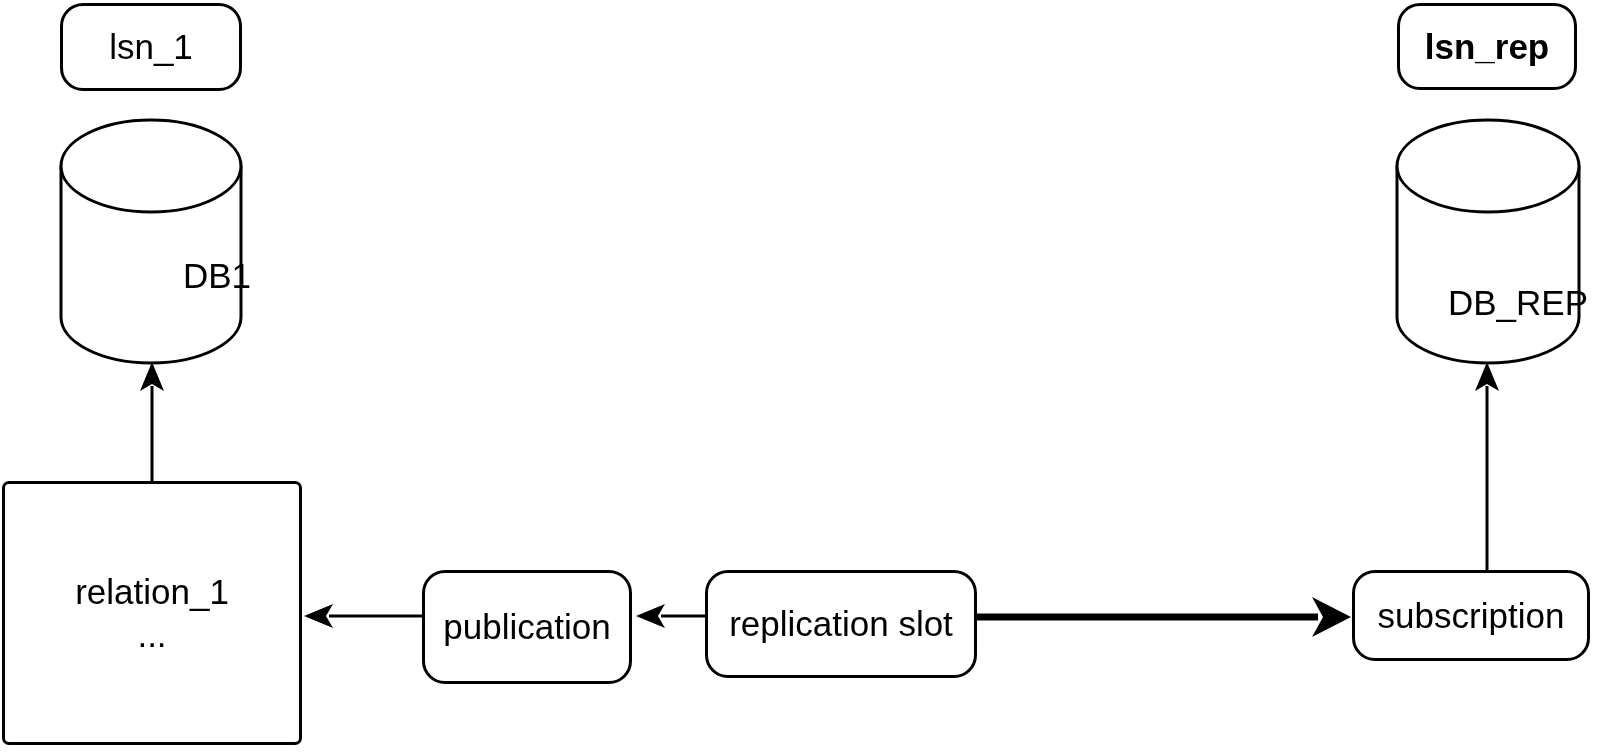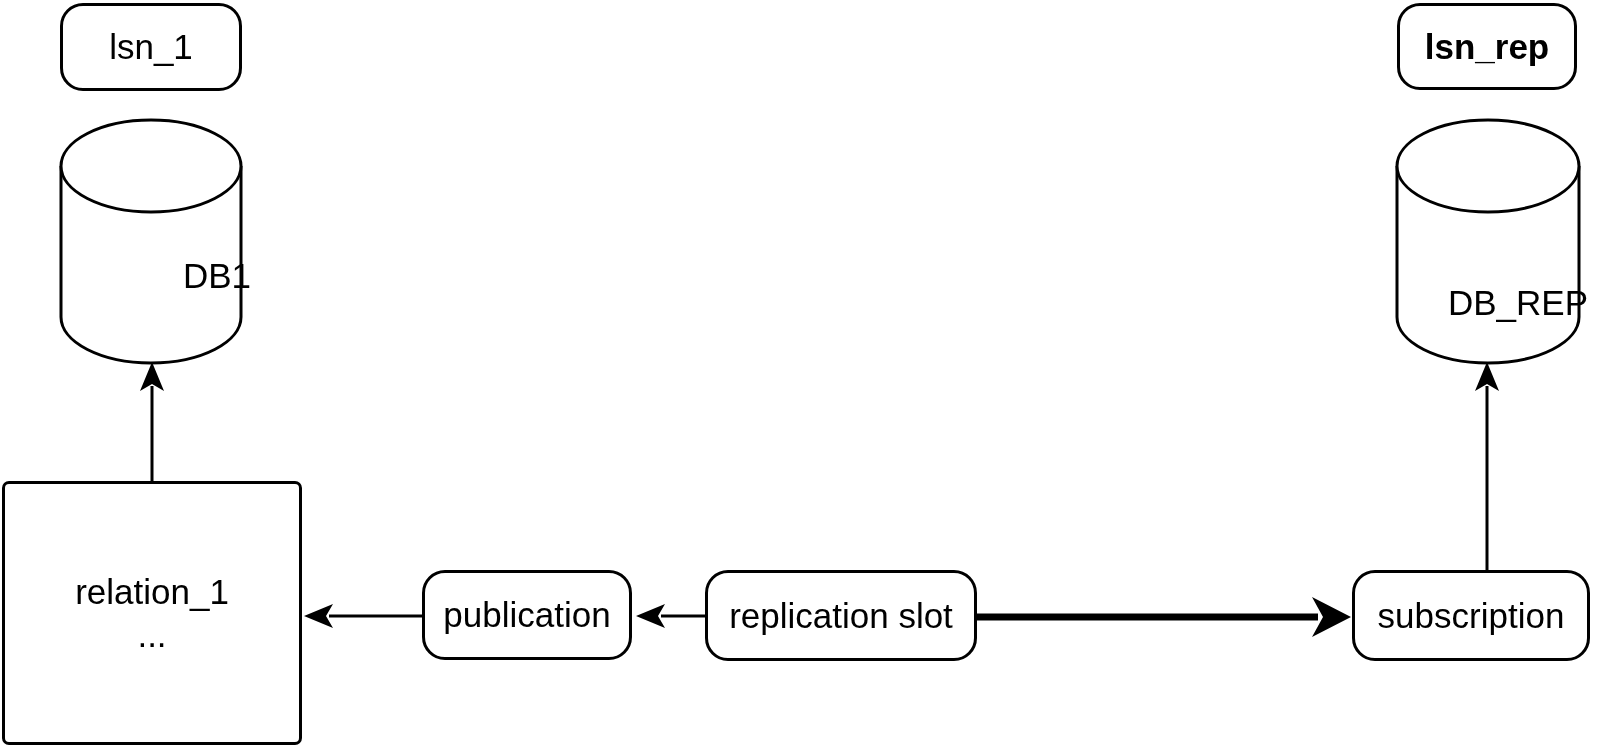--- a/index.html
+++ b/index.html
@@ -35,22 +35,22 @@
     text-align: center;
     font-size: 35px;
     line-height: 1.2;
     white-space: nowrap;
   }
   .node--lsn1        { left: 60px;   top: 3px;   width: 182px; height: 88px; }
   .node--lsnrep      { left: 1397px; top: 3px;   width: 180px; height: 87px; font-weight: bold; }
   .node--relations   { left: 2px;    top: 481px; width: 300px; height: 264px;
                        border-radius: 7px; flex-direction: column;
                        line-height: 43px; }
-  .node--publication { left: 422px;  top: 570px; width: 210px; height: 90px; }
-  .node--replslot    { left: 705px;  top: 570px; width: 272px; height: 91px; }
+  .node--publication { left: 422px;  top: 570px; width: 210px; height: 114px; }
+  .node--replslot    { left: 705px;  top: 570px; width: 272px; height: 108px; }
   .node--subscription{ left: 1352px; top: 570px; width: 238px; height: 91px; }
   .cyl-label {
     position: absolute;
     width: 200px;
     text-align: right;
     font-size: 35px;
     line-height: 35px;
   }
   .cyl-label--db1   { left: 51px;   top: 258px; }
   .cyl-label--dbrep { left: 1388px; top: 275px; margin-top: 10px; }

